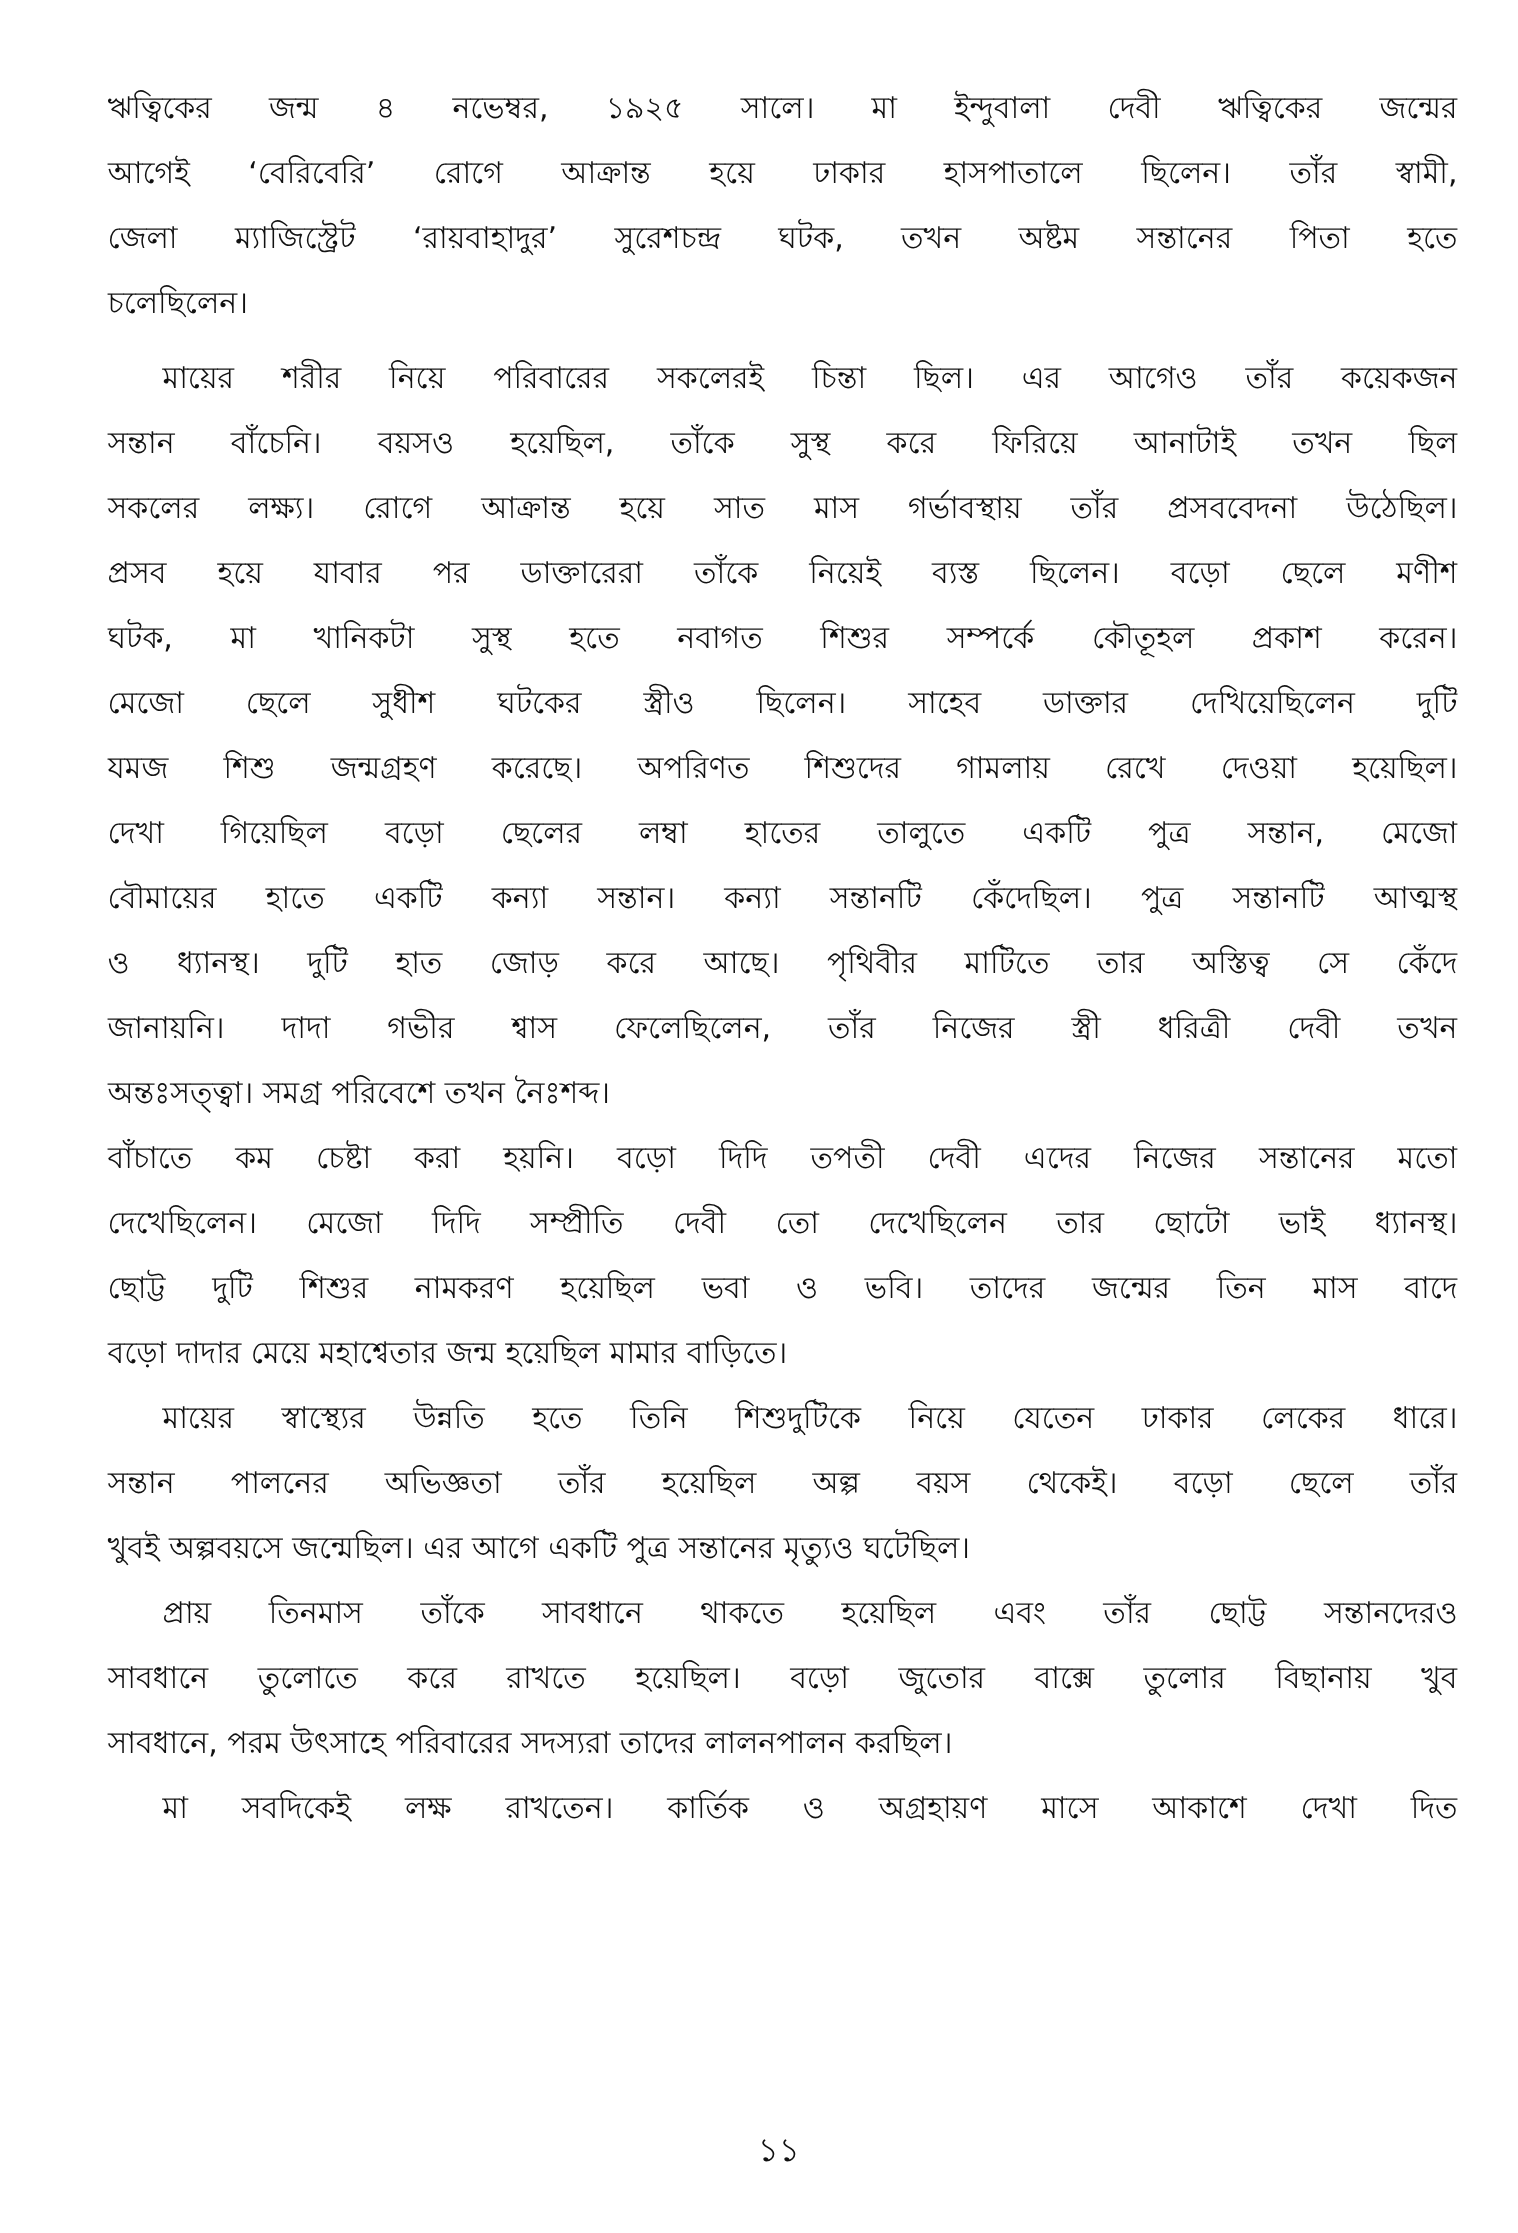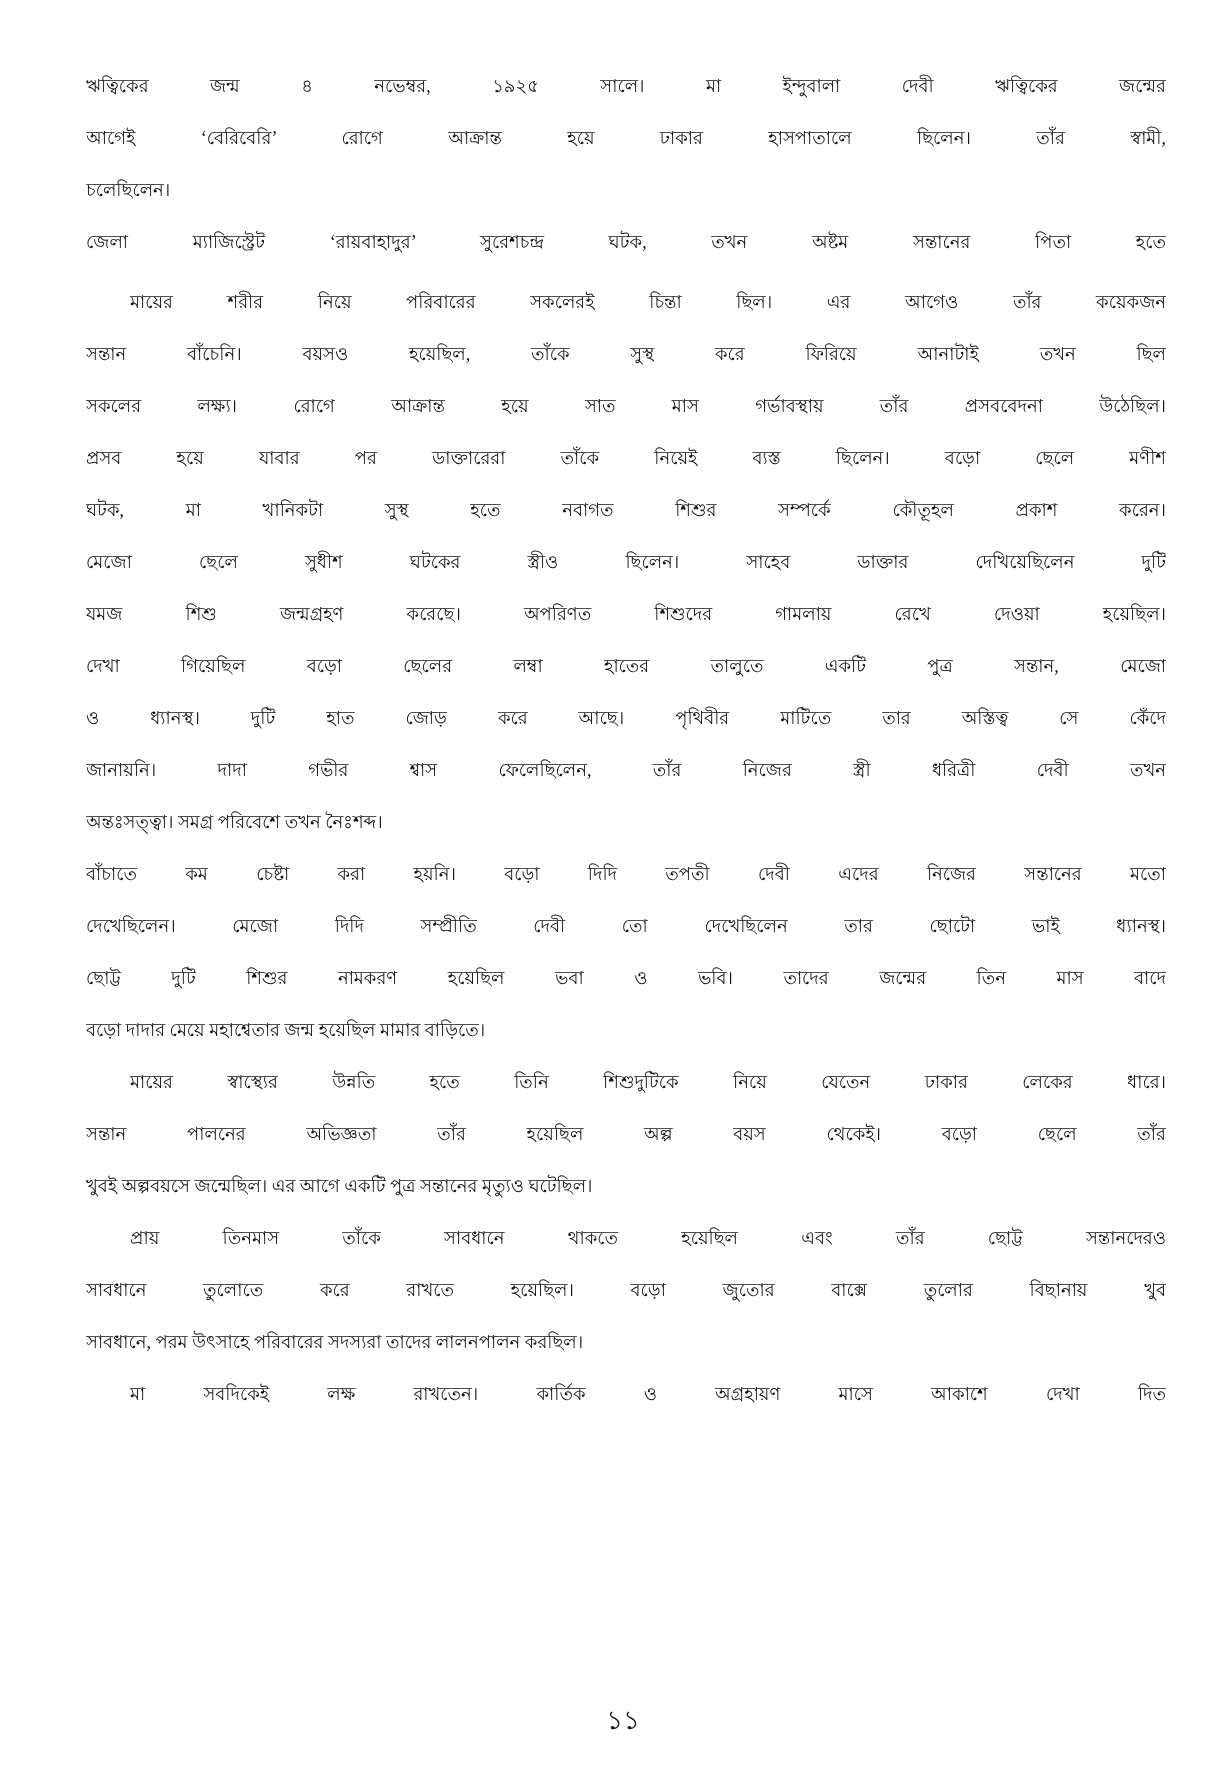--- a/index.html
+++ b/index.html
@@ -1,48 +1,49 @@
 <!DOCTYPE html>
 <html><head>
 <meta charset="utf-8">
 <style>
   html, body { margin: 0; padding: 0; background: #ffffff; }
   body { width: 1214px; height: 1786px; position: relative; overflow: hidden;
          font-family: "DejaVu Sans", sans-serif; color: #111; }
   .page { position: absolute; left: 86px; top: 60px; width: 1080px; }
-  .line { height: 52px; line-height: 52px; font-size: 18px; white-space: nowrap;
-          text-align: justify; text-align-last: justify; overflow: hidden; font-family: Liberation Serif, serif; }
+  .line { height: 52px; line-height: 52px; font-size: 24px; white-space: nowrap;
+          text-align: justify; text-align-last: justify; overflow: hidden; }
   .line.last { text-align-last: left; }
   .line.indent { padding-left: 44px; }
   .gap { height: 8px; }
   .pagenum { position: absolute; top: 1700px; left: 16px; width: 1214px; text-align: center;
              font-size: 26px; }
 </style>
 </head>
 <body>
 
 <div class="page">
 
   <div>
     <div class="line">ঋত্বিকের জন্ম ৪ নভেম্বর, ১৯২৫ সালে। মা ইন্দুবালা দেবী ঋত্বিকের জন্মের</div>
     <div class="line">আগেই ‘বেরিবেরি’ রোগে আক্রান্ত হয়ে ঢাকার হাসপাতালে ছিলেন। তাঁর স্বামী,</div>
+    <div class="line">জেলা ম্যাজিস্ট্রেট ‘রায়বাহাদুর’ সুরেশচন্দ্র ঘটক, তখন অষ্টম সন্তানের পিতা হতে</div>
     <div class="line last">চলেছিলেন।</div>
-    <div class="line">জেলা ম্যাজিস্ট্রেট ‘রায়বাহাদুর’ সুরেশচন্দ্র ঘটক, তখন অষ্টম সন্তানের পিতা হতে</div>
   </div>
   <div class="gap"></div>
 
   <div>
     <div class="line indent">মায়ের শরীর নিয়ে পরিবারের সকলেরই চিন্তা ছিল। এর আগেও তাঁর কয়েকজন</div>
     <div class="line">সন্তান বাঁচেনি। বয়সও হয়েছিল, তাঁকে সুস্থ করে ফিরিয়ে আনাটাই তখন ছিল</div>
     <div class="line">সকলের লক্ষ্য। রোগে আক্রান্ত হয়ে সাত মাস গর্ভাবস্থায় তাঁর প্রসববেদনা উঠেছিল।</div>
     <div class="line">প্রসব হয়ে যাবার পর ডাক্তারেরা তাঁকে নিয়েই ব্যস্ত ছিলেন। বড়ো ছেলে মণীশ</div>
     <div class="line">ঘটক, মা খানিকটা সুস্থ হতে নবাগত শিশুর সম্পর্কে কৌতূহল প্রকাশ করেন।</div>
     <div class="line">মেজো ছেলে সুধীশ ঘটকের স্ত্রীও ছিলেন। সাহেব ডাক্তার দেখিয়েছিলেন দুটি</div>
     <div class="line">যমজ শিশু জন্মগ্রহণ করেছে। অপরিণত শিশুদের গামলায় রেখে দেওয়া হয়েছিল।</div>
     <div class="line">দেখা গিয়েছিল বড়ো ছেলের লম্বা হাতের তালুতে একটি পুত্র সন্তান, মেজো</div>
+    <div class="line">বৌমায়ের হাতে একটি কন্যা সন্তান। কন্যা সন্তানটি কেঁদেছিল। পুত্র সন্তানটি আত্মস্থ</div>
     <div class="line">ও ধ্যানস্থ। দুটি হাত জোড় করে আছে। পৃথিবীর মাটিতে তার অস্তিত্ব সে কেঁদে</div>
     <div class="line">জানায়নি। দাদা গভীর শ্বাস ফেলেছিলেন, তাঁর নিজের স্ত্রী ধরিত্রী দেবী তখন</div>
     <div class="line last">অন্তঃসত্ত্বা। সমগ্র পরিবেশে তখন নৈঃশব্দ।</div>
   </div>
 
   <div>
     <div class="line">বাঁচাতে কম চেষ্টা করা হয়নি। বড়ো দিদি তপতী দেবী এদের নিজের সন্তানের মতো</div>
     <div class="line">দেখেছিলেন। মেজো দিদি সম্প্রীতি দেবী তো দেখেছিলেন তার ছোটো ভাই ধ্যানস্থ।</div>
     <div class="line">ছোট্ট দুটি শিশুর নামকরণ হয়েছিল ভবা ও ভবি। তাদের জন্মের তিন মাস বাদে</div>
     <div class="line last">বড়ো দাদার মেয়ে মহাশ্বেতার জন্ম হয়েছিল মামার বাড়িতে।</div>

